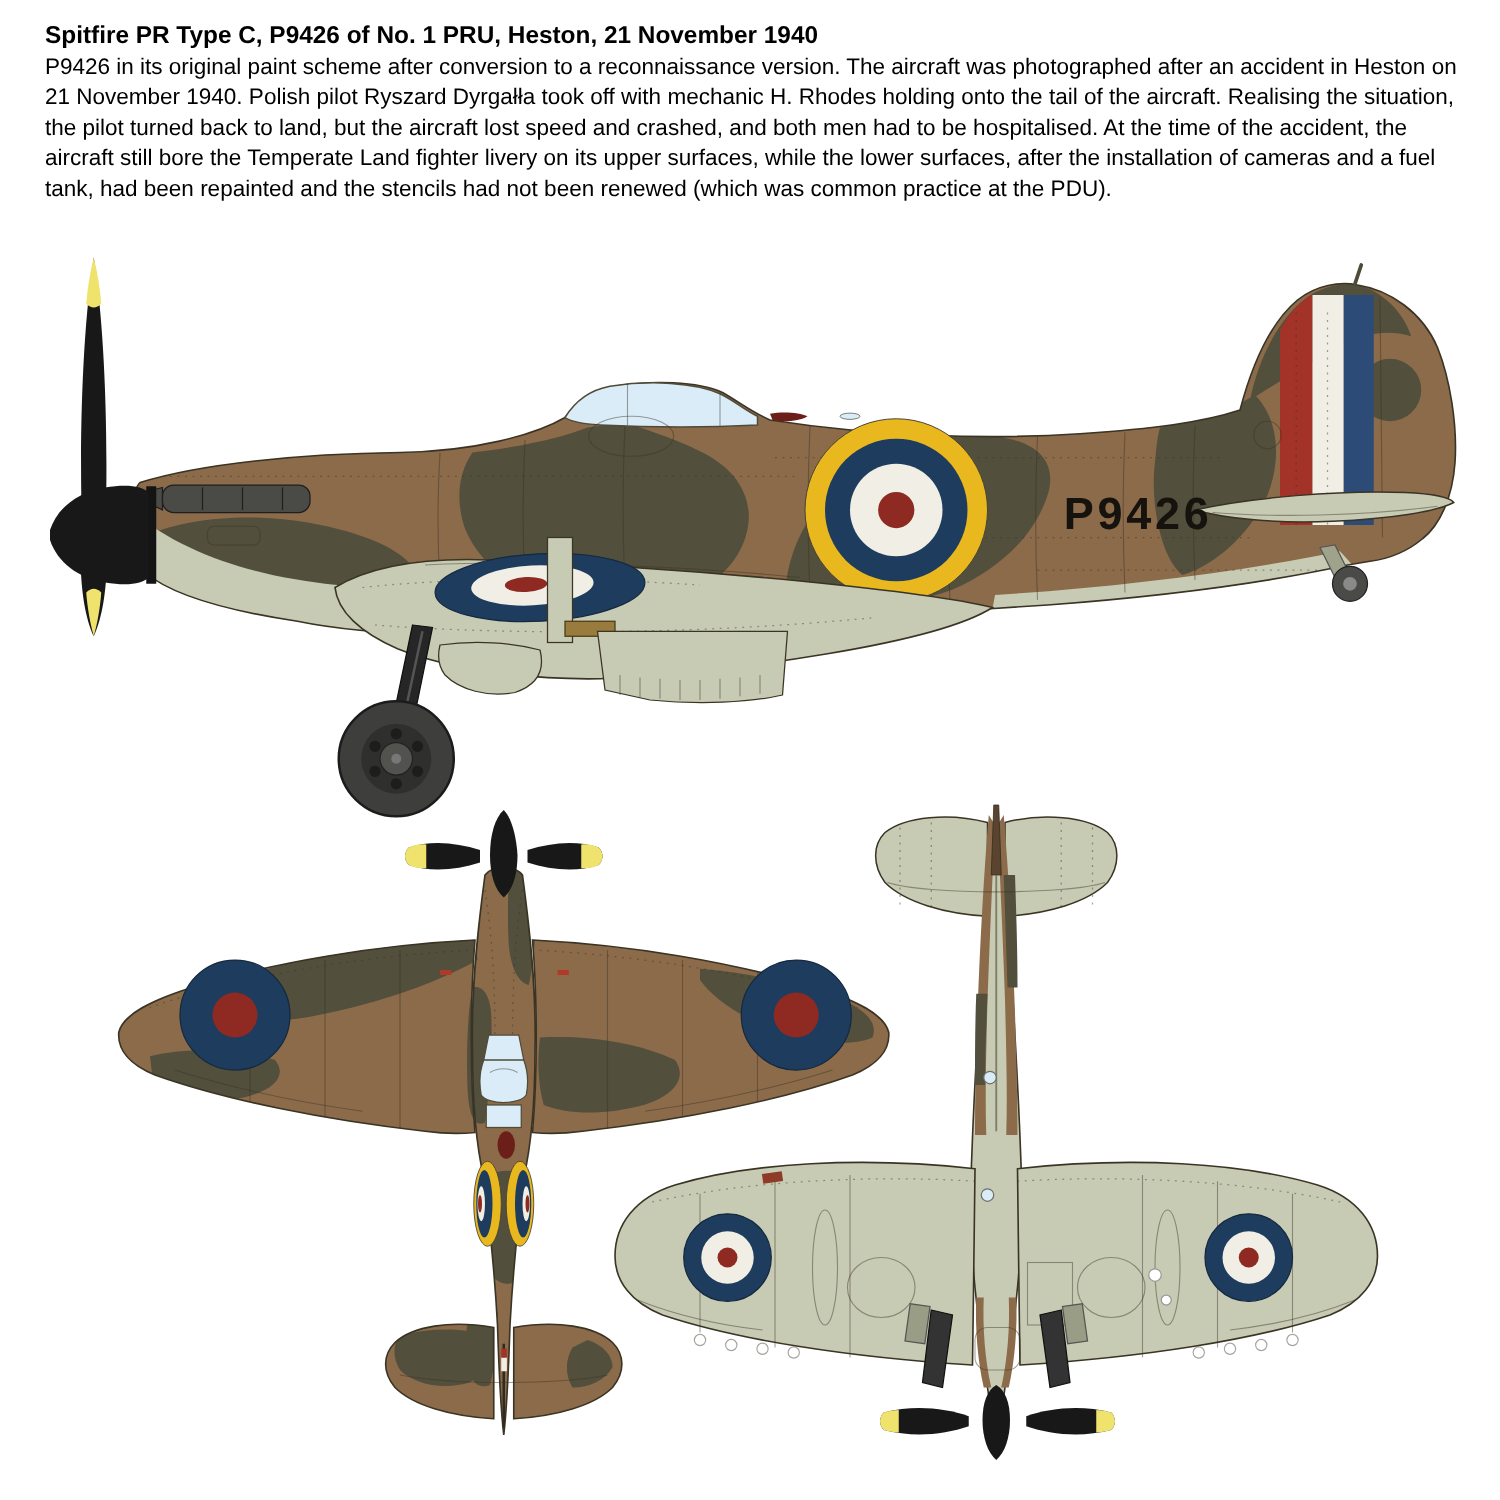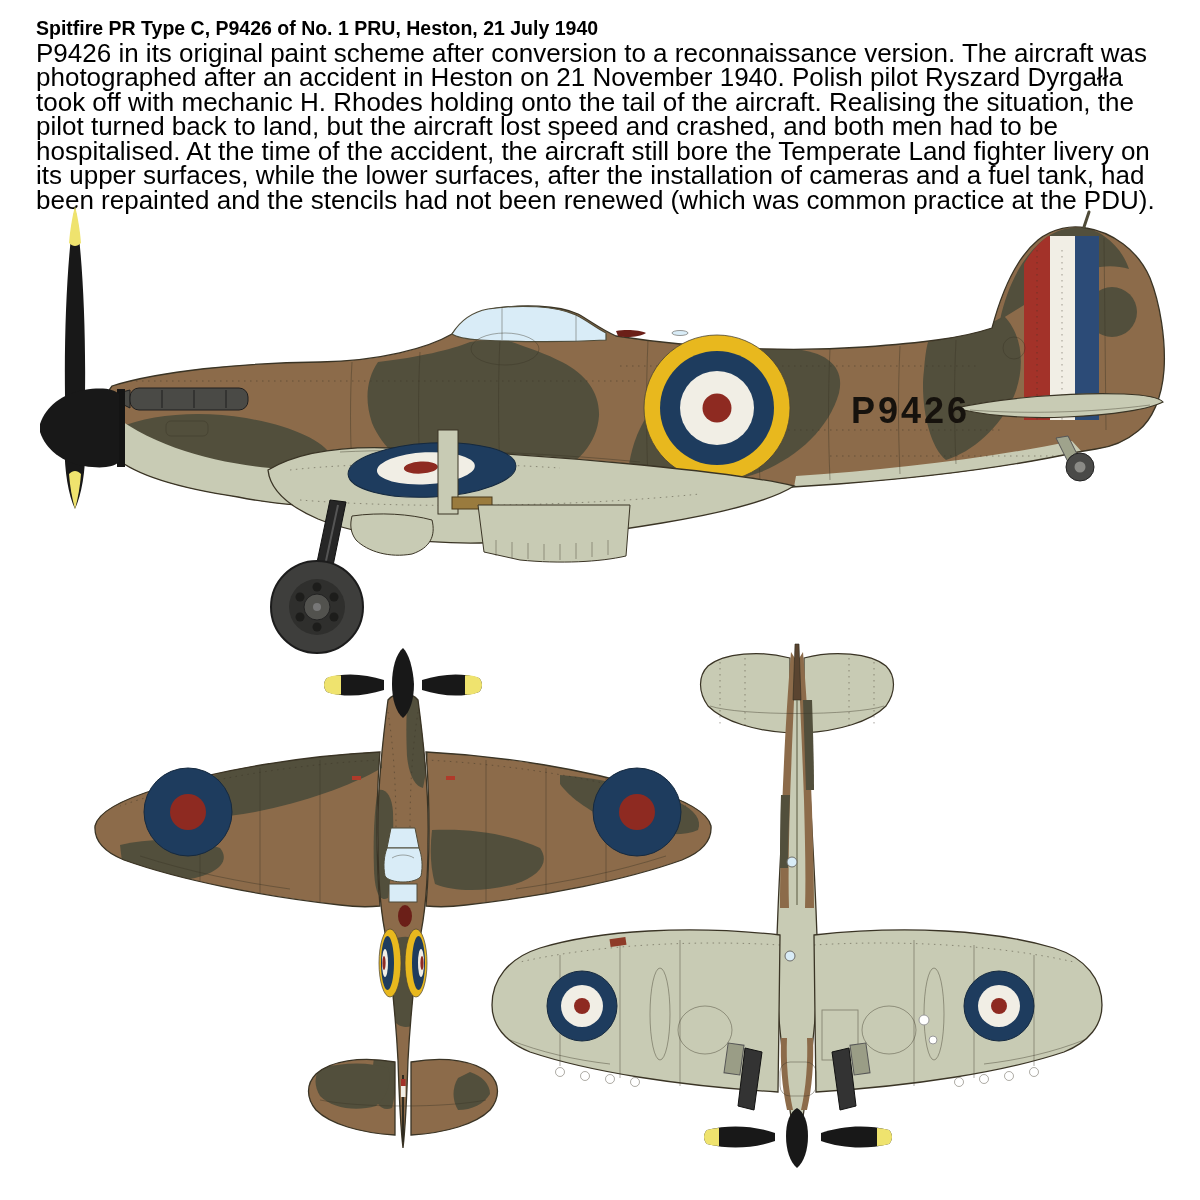--- a/index.html
+++ b/index.html
@@ -1,40 +1,40 @@
 <!DOCTYPE html>
 <html style="--background: #FFFFFF; --text: #000000; --marking: #16120D; --dark-earth: #8C6B4A; --dark-green: #524F3C; --sky: #C8CBB4; --canopy: #D9ECF7; --roundel-yellow: #E8B81E; --roundel-blue: #1E3C5E; --roundel-white: #F1EEE5; --roundel-red: #8E2A21; --flash-red: #A33229; --flash-white: #F1EEE5; --flash-blue: #2C4B77; --prop-black: #181818; --prop-yellow: #EFE36E; --tan: #9A7B3E; --red-patch: #6B1F18; --panel-line: #3A3425;"><head>
 <meta charset="utf-8">
 <style>
   html,body{margin:0;padding:0;background:#fff;}
   #page{position:relative;width:1200px;height:1200px;background:var(--background,#fff);
         font-family:"Liberation Sans",sans-serif;overflow:hidden;}
   #caption{position:absolute;left:36px;top:16px;width:1132px;color:var(--text,#000);}
   #caption h1{font-size:19.5px;line-height:24.5px;margin:0;font-weight:bold;}
-  #caption p{font-size:26px;line-height:24.6px;margin:0;}
+  #caption p{font-size:18px;line-height:24.6px;margin:0;}
   #art{position:absolute;left:0;top:0;width:1200px;height:1200px;}
   
   .f-earth{fill:var(--dark-earth)} .f-green{fill:var(--dark-green)} .f-sky{fill:var(--sky)}
   .f-canopy{fill:var(--canopy)} .f-yellow{fill:var(--roundel-yellow)} .f-blue{fill:var(--roundel-blue)}
   .f-white{fill:var(--roundel-white)} .f-red{fill:var(--roundel-red)} .f-fred{fill:var(--flash-red)}
   .f-fwhite{fill:var(--flash-white)} .f-fblue{fill:var(--flash-blue)} .f-prop{fill:var(--prop-black)}
   .f-pyel{fill:var(--prop-yellow)} .f-tan{fill:var(--tan)} .f-redpatch{fill:var(--red-patch)}
   .ol{fill:none;stroke:var(--panel-line);stroke-width:1.3;}
   .ol2{fill:none;stroke:var(--panel-line);stroke-width:.9;opacity:.45;}
   .riv{fill:none;stroke:var(--panel-line);stroke-width:1;opacity:.45;stroke-dasharray:1.5 4.5;}
   .serial{font-family:"Liberation Sans",sans-serif;font-weight:bold;font-size:36px;
           letter-spacing:3px;fill:var(--marking);}
 </style>
 </head>
 <body>
 
 <div id="page">
 
   <div id="caption">
-    <h1>Spitfire PR Type C, P9426 of No. 1 PRU, Heston, 21 July 1940</h1>
+    <h1>Spitfire PR Type C, P9426 of No. 1 PRU, Heston, 21 November 1940</h1>
     <p>P9426 in its original paint scheme after conversion to a reconnaissance version. The aircraft was photographed after an accident in Heston on 21 November 1940. Polish pilot Ryszard Dyrgałła took off with mechanic H. Rhodes holding onto the tail of the aircraft. Realising the situation, the pilot turned back to land, but the aircraft lost speed and crashed, and both men had to be hospitalised. At the time of the accident, the aircraft still bore the Temperate Land fighter livery on its upper surfaces, while the lower surfaces, after the installation of cameras and a fuel tank, had been repainted and the stencils had not been renewed (which was common practice at the PDU).</p>
   </div>
 
   <svg id="art" viewBox="0 0 1200 1200">
     <defs>
       <clipPath id="clip-fuse-side">
         <path d="M 112,386 C 160,371 240,363 320,362 C 380,361 428,348 452,334 C 462,322 476,312 492,309
                  C 522,304 558,305 578,314 C 592,322 602,330 616,336 C 700,349 790,352 864,347
                  C 922,343 962,338 992,328 C 1000,298 1014,260 1038,240 C 1053,228 1072,225 1086,228
                  C 1112,232 1138,250 1150,278 C 1160,303 1166,340 1164,370 C 1162,398 1152,420 1138,431

